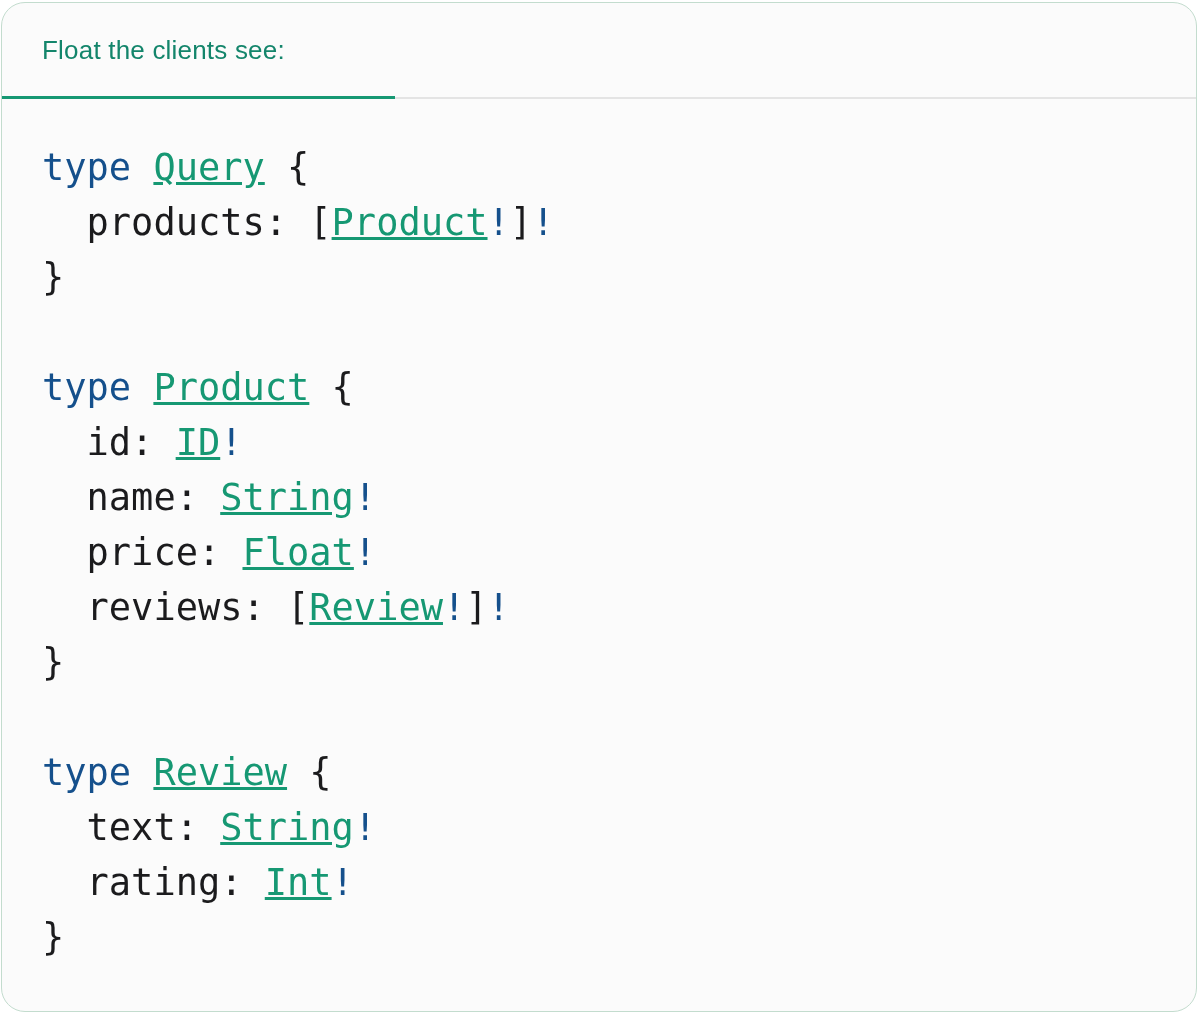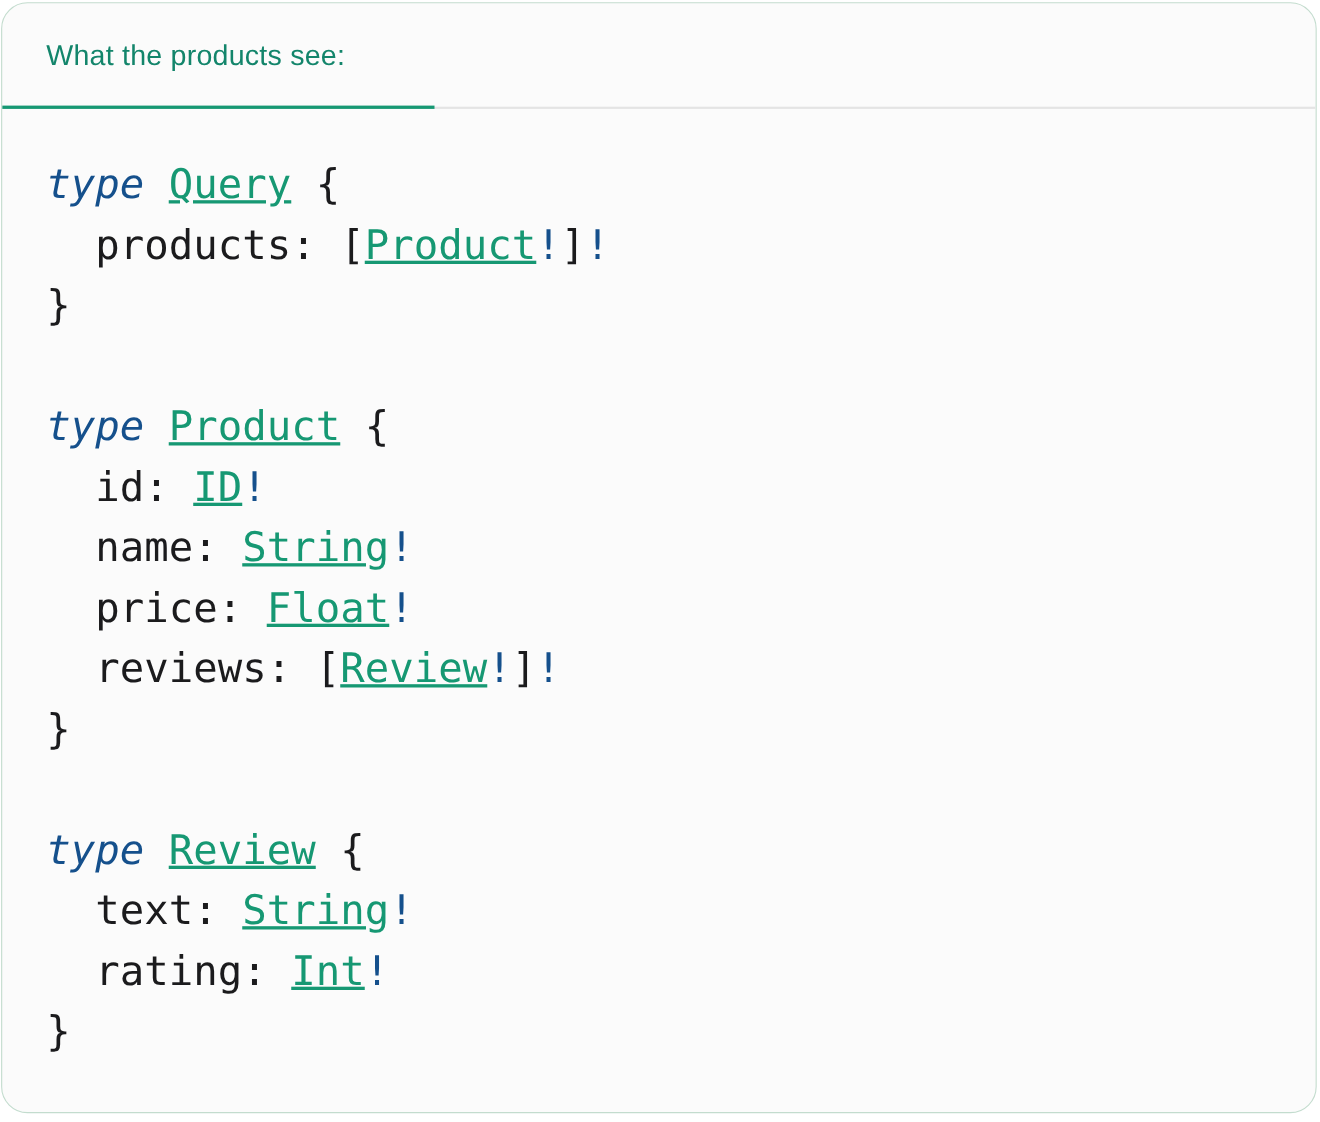--- a/index.html
+++ b/index.html
@@ -56,29 +56,29 @@
     padding: 41px 40px 0 40px;
     font-family: "DejaVu Sans Mono", "Liberation Mono", monospace;
     font-size: 37px;
     line-height: 55px;
     color: #1b1b1d;
   }
   .code .line {
     white-space: pre;
     height: 55px;
   }
-  .tok-kw   { color: #15508c; font-style: italic; }
+  .tok-kw   { color: #15508c; }
   .tok-ty   { color: #169873; text-decoration: underline; }
   .tok-bang { color: #15508c; }
   .tok-p    { color: #1b1b1d; }
 </style>
 </head>
 <body>
 
 <div class="card">
   <div class="tab-bar">
     <div class="tab">
-      <span class="tab-label">What the products see:</span>
+      <span class="tab-label">Float the clients see:</span>
       <span class="active-indicator"></span>
     </div>
   </div>
   <pre class="code"><div class="line"><span class="tok-kw">type</span><span class="tok-p"> </span><span class="tok-ty">Query</span><span class="tok-p"> {</span></div><div class="line"><span class="tok-p">  products: [</span><span class="tok-ty">Product</span><span class="tok-bang">!</span><span class="tok-p">]</span><span class="tok-bang">!</span></div><div class="line"><span class="tok-p">}</span></div><div class="line"> </div><div class="line"><span class="tok-kw">type</span><span class="tok-p"> </span><span class="tok-ty">Product</span><span class="tok-p"> {</span></div><div class="line"><span class="tok-p">  id: </span><span class="tok-ty">ID</span><span class="tok-bang">!</span></div><div class="line"><span class="tok-p">  name: </span><span class="tok-ty">String</span><span class="tok-bang">!</span></div><div class="line"><span class="tok-p">  price: </span><span class="tok-ty">Float</span><span class="tok-bang">!</span></div><div class="line"><span class="tok-p">  reviews: [</span><span class="tok-ty">Review</span><span class="tok-bang">!</span><span class="tok-p">]</span><span class="tok-bang">!</span></div><div class="line"><span class="tok-p">}</span></div><div class="line"> </div><div class="line"><span class="tok-kw">type</span><span class="tok-p"> </span><span class="tok-ty">Review</span><span class="tok-p"> {</span></div><div class="line"><span class="tok-p">  text: </span><span class="tok-ty">String</span><span class="tok-bang">!</span></div><div class="line"><span class="tok-p">  rating: </span><span class="tok-ty">Int</span><span class="tok-bang">!</span></div><div class="line"><span class="tok-p">}</span></div></pre>
 </div>
 
 </body></html>

